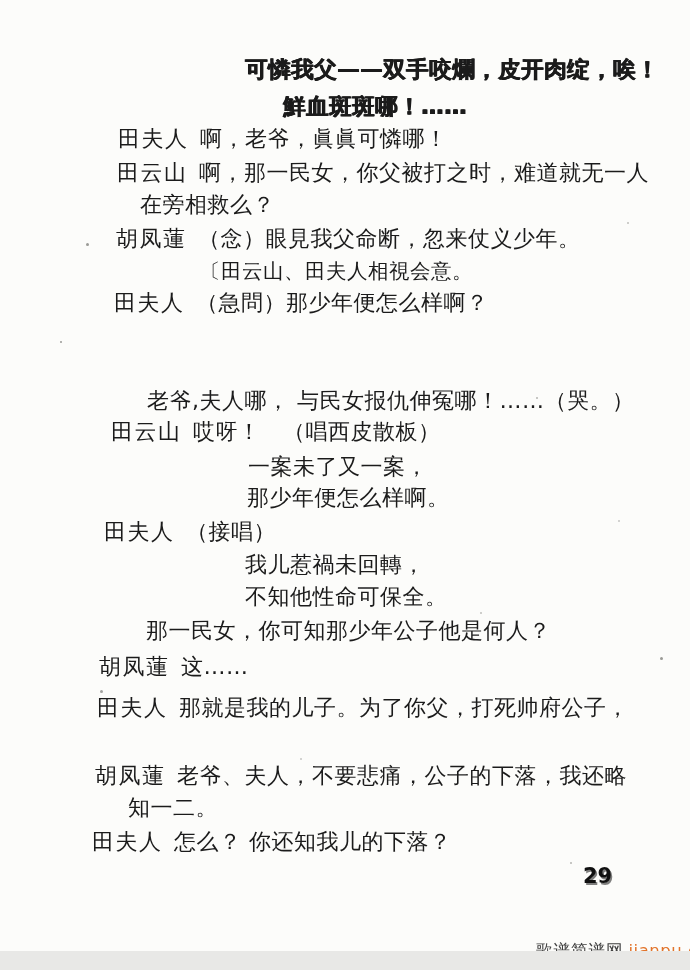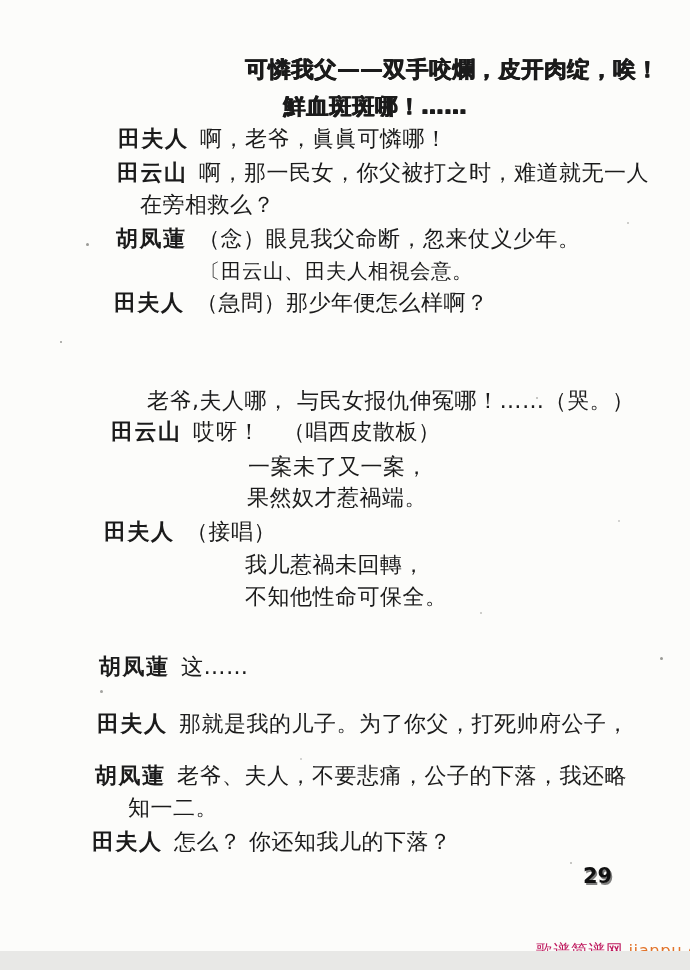--- a/index.html
+++ b/index.html
@@ -22,21 +22,21 @@
     position:absolute;
     white-space:nowrap;
     color:var(--ink);
     font-size:22px;
     letter-spacing:0.5px;
     line-height:1;
   }
   .speaker{
     display:inline-block;
     width:82px;
-    font-weight:700;
+    font-weight:400;
     letter-spacing:1.5px;
   }
   .verse-bold{
     font-weight:700;
     font-size:22.5px;
     text-shadow:0.7px 0 0 currentColor, -0.3px 0 0 currentColor;
     letter-spacing:0.5px;
   }
   .stage{
     font-size:20.5px;
@@ -53,21 +53,21 @@
     letter-spacing:0px;
   }
   #watermark{
     position:absolute;
     left:536px;
     top:940px;
     font-size:16.5px;
     letter-spacing:1px;
     white-space:nowrap;
   }
-  #watermark .wm-cn{color:#be185d;}
+  #watermark .wm-cn{color:#404040;}
   #watermark .wm-url{color:#e2742b;margin-left:5px;letter-spacing:0.5px;}
   .speck{
     position:absolute;
     border-radius:50%;
     background:#4a4a46;
     opacity:0.55;
   }
 </style>
 </head>
 <body>
@@ -95,33 +95,34 @@
   <div class="line" style="left:114px;top:292px">
     <span class="speaker">田夫人</span><span>（急問）那少年便怎么样啊？</span>
   </div>
 
   <div class="line" style="left:147px;top:390px">老爷,夫人哪， 与民女报仇伸冤哪！……（哭。）</div>
 
   <div class="line" style="left:111px;top:421px">
     <span class="speaker">田云山</span><span>哎呀！　（唱西皮散板）</span>
   </div>
   <div class="line" style="left:248px;top:456px">一案未了又一案，</div>
-  <div class="line" style="left:247px;top:487px">果然奴才惹禍端。</div>
+  <div class="line" style="left:247px;top:487px">那少年便怎么样啊。</div>
 
   <div class="line" style="left:104px;top:521px">
     <span class="speaker">田夫人</span><span>（接唱）</span>
   </div>
   <div class="line" style="left:245px;top:554px">我儿惹禍未回轉，</div>
   <div class="line" style="left:245px;top:586px">不知他性命可保全。</div>
+  <div class="line" style="left:146px;top:620px">那一民女，你可知那少年公子他是何人？</div>
 
   <div class="line" style="left:99px;top:656px">
     <span class="speaker">胡凤蓮</span><span>这……</span>
   </div>
 
-  <div class="line" style="left:97px;top:713px">
+  <div class="line" style="left:97px;top:697px">
     <span class="speaker">田夫人</span><span>那就是我的儿子。为了你父，打死帅府公子，</span>
   </div>
 
   <div class="line" style="left:95px;top:765px">
     <span class="speaker">胡凤蓮</span><span>老爷、夫人，不要悲痛，公子的下落，我还略</span>
   </div>
   <div class="line" style="left:128px;top:797px">知一二。</div>
 
   <div class="line" style="left:92px;top:831px">
     <span class="speaker">田夫人</span><span>怎么？ 你还知我儿的下落？</span>

